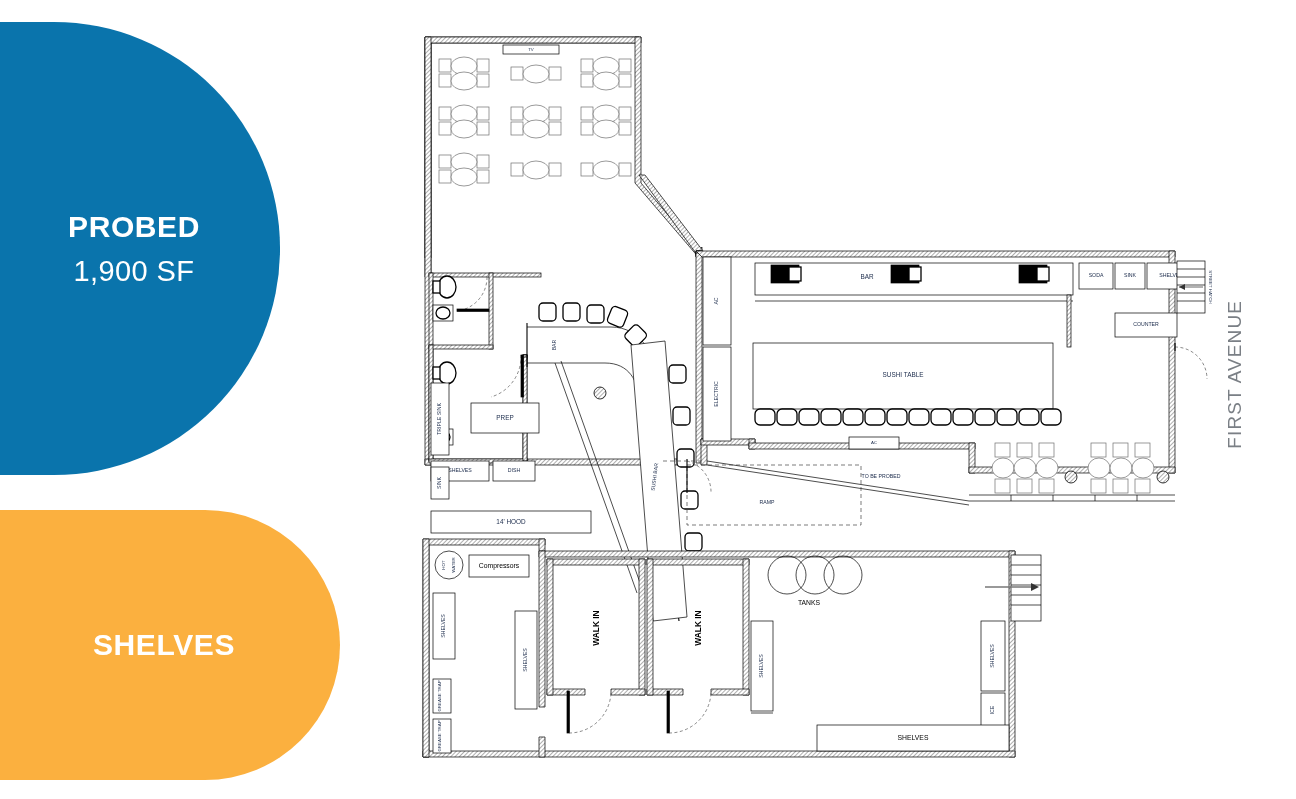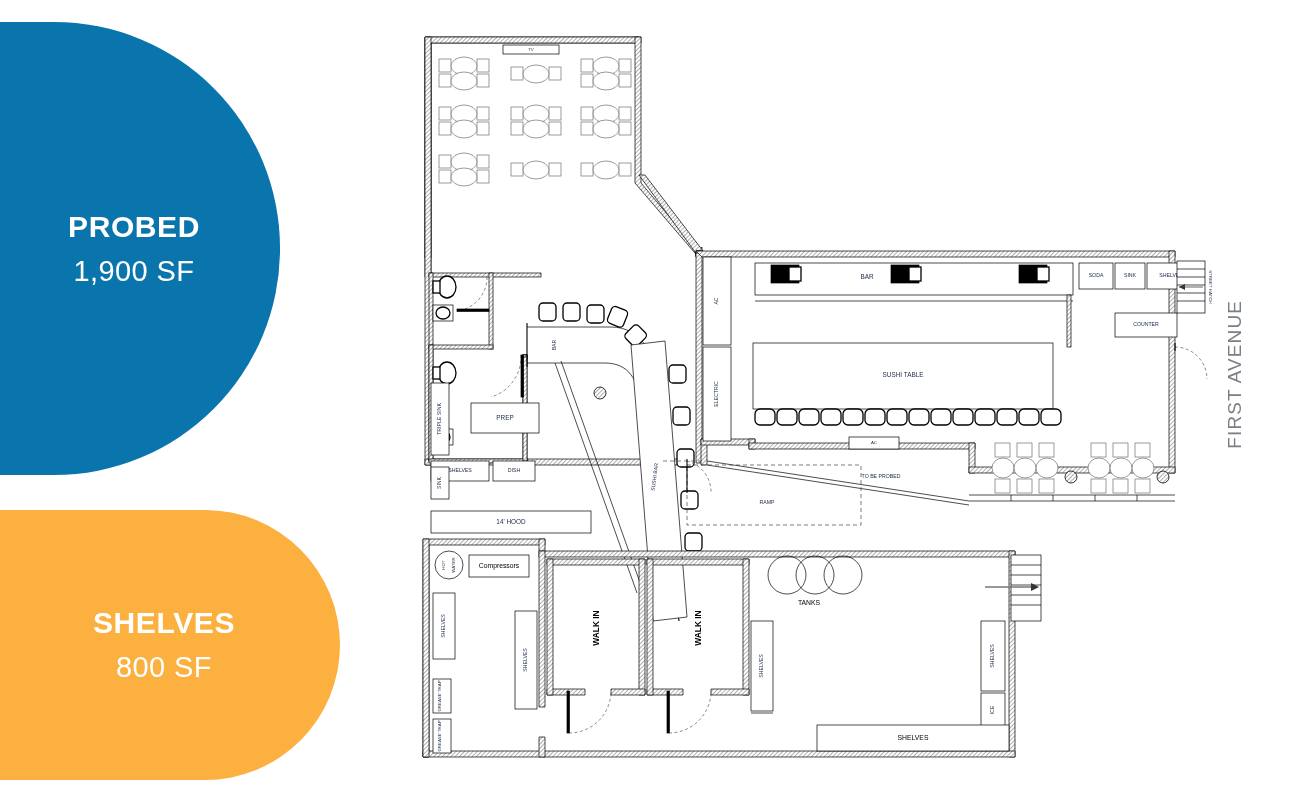--- a/index.html
+++ b/index.html
@@ -114,21 +114,20 @@
   <div class="badge" id="badge-ground">
     <div class="badge-inner">
       <div class="badge-title">PROBED</div>
       <div class="badge-sub">1,900 SF</div>
     </div>
   </div>
 
   <div class="badge" id="badge-basement">
     <div class="badge-inner">
       <div class="badge-title">SHELVES</div>
-      <div class="badge-sub">800 SF</div>
     </div>
   </div>
 
   <div id="street-label">
     <span class="st-in">FIRST AVENUE</span>
   </div>
 
   <div class="plan" id="plan-ground">
   <svg viewBox="0 0 800 500" width="800" height="500">
     <defs>

